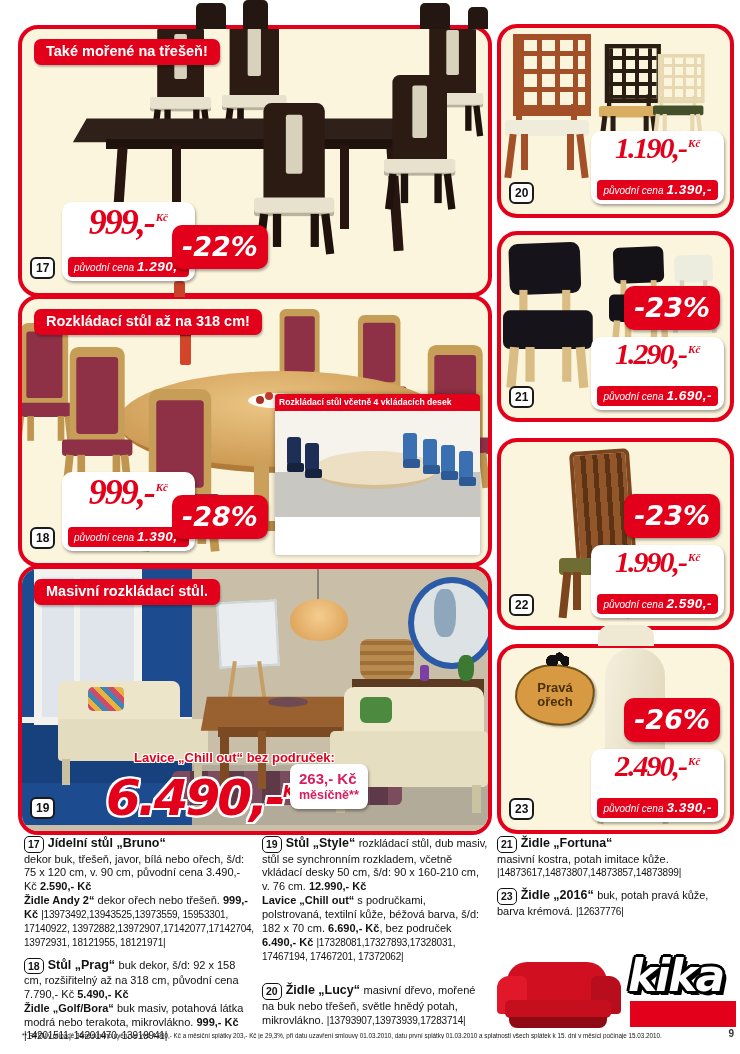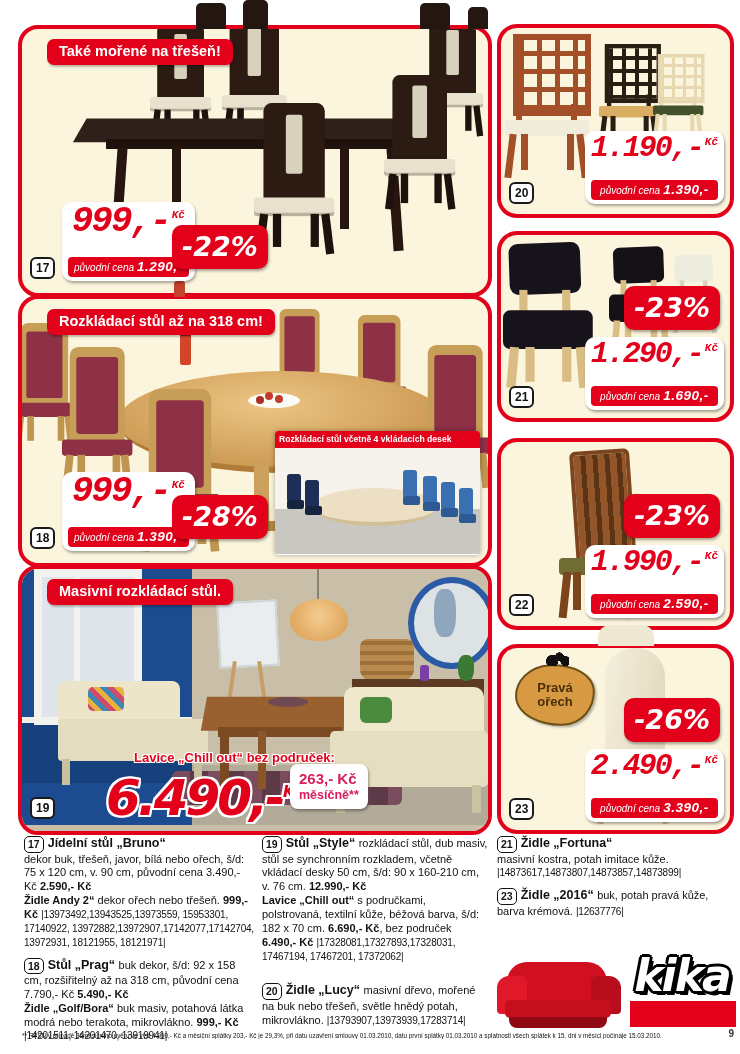--- a/index.html
+++ b/index.html
@@ -4,49 +4,49 @@
 <style>
   html,body{margin:0;padding:0;background:#e8e8e8}
   .page{position:relative;width:740px;height:1054px;background:#fff;overflow:hidden;
         font-family:"Liberation Sans",sans-serif;color:#111}
 
   
   .panel{position:absolute;background:#fcf5dd;border:4px solid #e2001a;border-radius:20px;overflow:hidden}
   .scene{position:absolute;inset:0;z-index:1}
 
   
-  .banner{position:absolute;z-index:40;top:10px;left:25px;background:#e2001a;color:#fff;
+  .banner{position:absolute;z-index:40;top:10px;left:12px;background:#e2001a;color:#fff;
           font-weight:700;font-size:14.5px;line-height:1;padding:5px 12px 6px;border-radius:7px;
           white-space:nowrap;box-shadow:1px 2px 2px rgba(0,0,0,.25)}
   .itemnum{position:absolute;z-index:50;background:#fff;border:2px solid #1a1a1a;border-radius:6px;
            color:#111;font-weight:700;font-size:12px;line-height:1;padding:3px 4px;min-width:12px;text-align:center}
   .pricetag{position:absolute;z-index:45;background:#fff;border-radius:10px;padding:3px 6px 4px;
             text-align:center;box-shadow:1px 2px 3px rgba(0,0,0,.35)}
-  .pmain{color:#e2001a;font-family:Liberation Mono, monospace;font-weight:900;font-style:italic;
+  .pmain{color:#e2001a;font-family:Liberation Serif, serif;font-weight:900;font-style:italic;
          font-size:36px;line-height:.95;letter-spacing:-2px;white-space:nowrap}
   .pmain sup{font-size:11px;letter-spacing:0;margin-left:2px;vertical-align:super}
   .pricetag.sm .pmain{font-size:30px}
   .porig{margin-top:18px;background:#e2001a;border-radius:4px;color:#fff;font-style:italic;
          padding:2px 6px 3px;font-size:10px;white-space:nowrap}
   .porig b{font-size:13.5px;margin-left:3px;letter-spacing:.5px}
   .disc{position:absolute;z-index:45;background:#e2001a;color:#fff;border-radius:10px;
         font-family:"DejaVu Sans",sans-serif;font-weight:900;font-style:italic;font-size:27px;
         line-height:1;padding:8px 10px 9px;box-shadow:1px 2px 3px rgba(0,0,0,.35)}
   .prodlabel{position:absolute;z-index:45;color:#e2001a;font-weight:700;font-size:13px;white-space:nowrap;
         text-shadow:-1px 0 #fff,1px 0 #fff,0 -1px #fff,0 1px #fff,1px 1px #fff,-1px -1px #fff,1px -1px #fff,-1px 1px #fff}
   .bigprice{position:absolute;z-index:45;color:#e2001a;font-family:"DejaVu Sans",sans-serif;font-weight:900;
         font-style:italic;font-size:50px;line-height:1;letter-spacing:-3px;white-space:nowrap;
         text-shadow:-2px 0 #fff,2px 0 #fff,0 -2px #fff,0 2px #fff,2px 2px #fff,-2px -2px #fff,2px -2px #fff,-2px 2px #fff}
   .bigprice sup{font-size:15px;letter-spacing:0;vertical-align:super}
   .monthly{position:absolute;z-index:45;background:#fff;border-radius:8px;padding:6px 9px;color:#d81e5b;
         font-weight:700;font-size:15px;line-height:1.2;box-shadow:1px 2px 3px rgba(0,0,0,.35);text-align:left}
   .monthly .ml{display:block;font-size:12.5px}
 
   
-  .inset{position:absolute;z-index:30;right:8px;bottom:8px;width:205px;height:124px;background:#fff;
+  .inset{position:absolute;z-index:30;right:8px;bottom:8px;width:205px;height:161px;background:#fff;
          border-radius:3px;overflow:hidden;box-shadow:0 0 5px rgba(0,0,0,.35)}
   .insetcap{background:#e2001a;color:#fff;font-weight:700;font-size:8.6px;line-height:1;padding:4px 4px;white-space:nowrap}
   .insetscene{position:relative;height:106px;background:linear-gradient(#f5f3ec 0 58%,#c9c7c2 58% 100%)}
   .mtab{position:absolute;left:38px;top:40px;width:124px;height:34px;background:#ecdfc4;border-radius:50%;
         border-bottom:4px solid #d3bf96}
   .mbc{position:absolute}
   .mbc .b{width:14px;height:28px;border-radius:3px}
   .mbc .s{width:17px;height:9px;margin-top:-2px;border-radius:2px}
 
   
@@ -136,21 +136,21 @@
   .dnum{display:inline-block;background:#fff;border:1.5px solid #111;border-radius:5px;font-weight:700;
         font-size:10.5px;line-height:1;padding:2px 3px;margin-right:4px;vertical-align:-1px}
   .sg-t{font-weight:700;font-size:12.5px}
   .sg-b{font-weight:700}
   .sg-sm{font-size:10px;letter-spacing:-.2px}
 
   
   .footnote{position:absolute;left:22px;top:1032px;width:692px;font-size:6.3px;color:#111;
         white-space:nowrap;overflow:hidden;z-index:20}
   .pageno{position:absolute;right:6px;top:1028px;font-size:10px;font-weight:700;color:#333;z-index:20}
-  .kika{position:absolute;left:628px;top:956px;width:108px;text-align:center;z-index:20}
+  .kika{position:absolute;left:628px;top:956px;width:108px;text-align:left;z-index:20}
   .kikatext{font-family:"DejaVu Sans",sans-serif;font-weight:900;font-style:italic;font-size:44px;
         line-height:.9;color:#fff;letter-spacing:-2px;
         text-shadow:-2px -2px 0 #000,2px -2px 0 #000,-2px 2px 0 #000,2px 2px 0 #000,
                     3px 0 0 #000,-3px 0 0 #000,0 3px 0 #000,0 -3px 0 #000,4px 4px 0 #000}
   .kikabar{margin-top:5px;margin-left:auto;width:106px;height:26px;background:#e2001a}
   .sofa{position:absolute;left:497px;top:962px;width:126px;height:68px;z-index:20}
   .sofa div{position:absolute}
   .sofa .bk{left:10px;top:0;width:100px;height:42px;background:#d01020;border-radius:20px 20px 0 0}
   .sofa .al{left:0;top:14px;width:30px;height:38px;background:#e0182a;border-radius:12px 6px 0 4px}
   .sofa .ar{right:2px;top:14px;width:30px;height:38px;background:#b80d1c;border-radius:6px 12px 4px 0}

